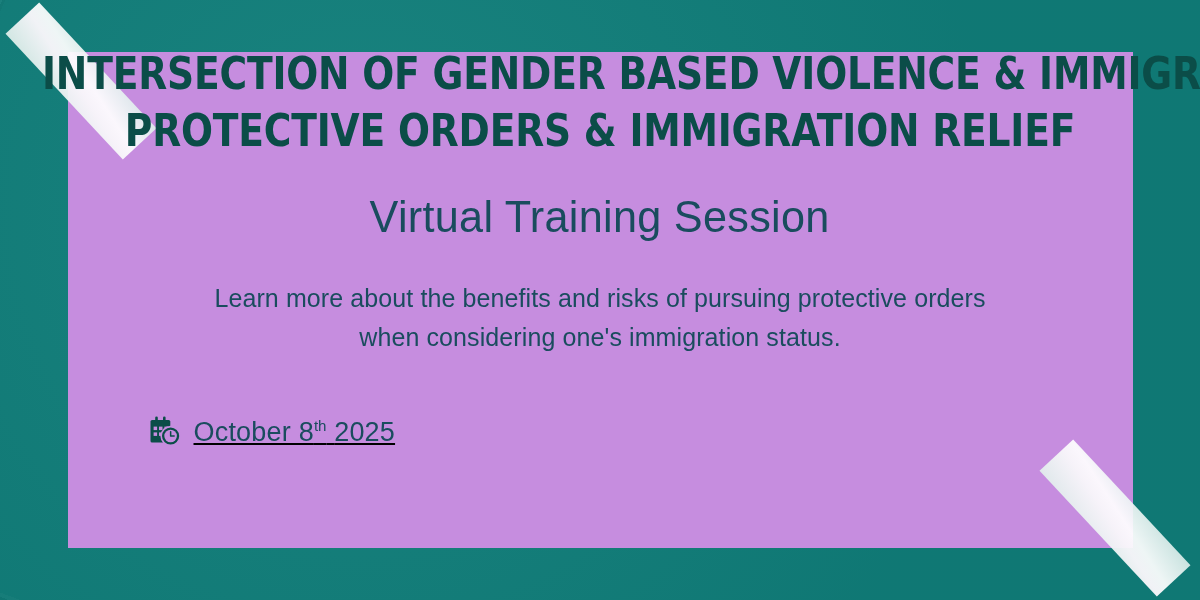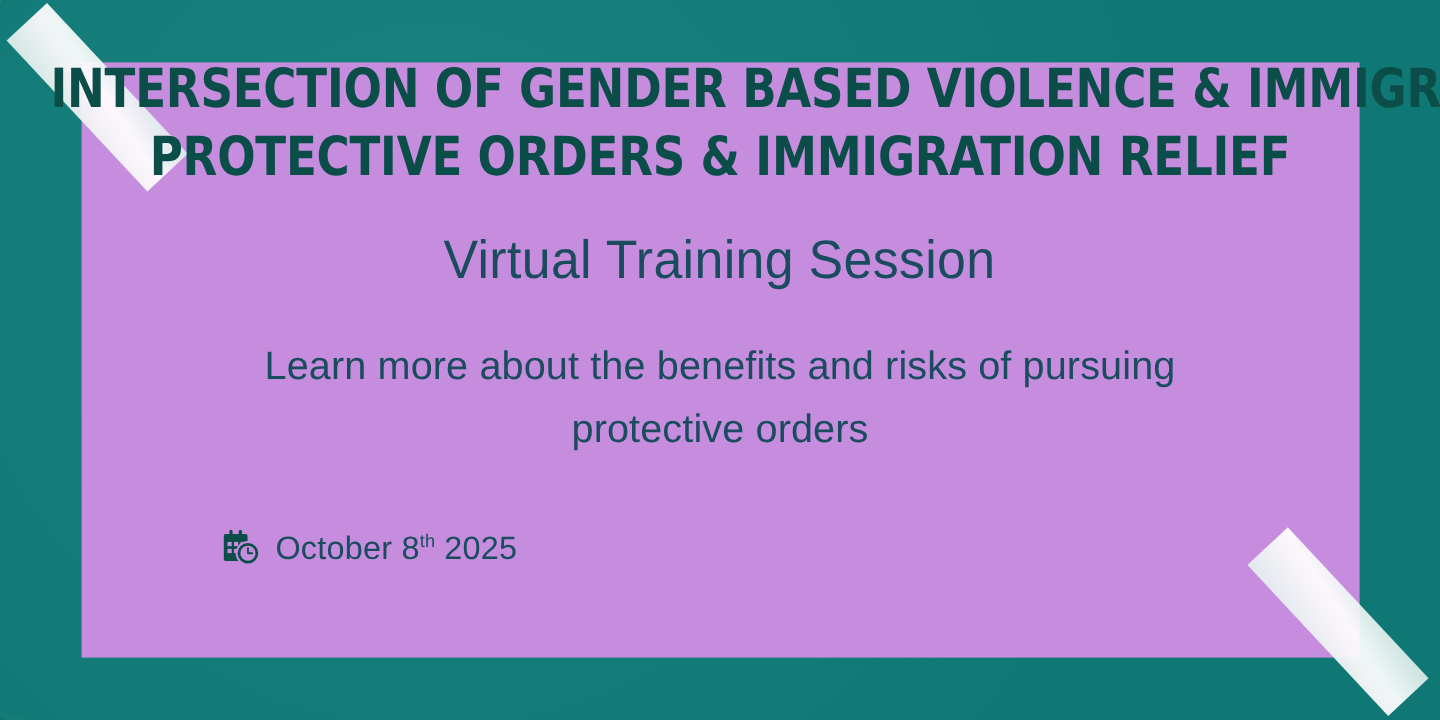--- a/index.html
+++ b/index.html
@@ -96,36 +96,37 @@
     font-weight: 400;
     letter-spacing: 0.3px;
     transform: scaleX(0.96);
   }
 
   #description {
     margin-top: 36px;
     width: 900px;
     text-align: center;
     color: #1a4c5e;
-    font-size: 33px;
+    font-size: 25px;
     font-weight: 400;
     line-height: 1.56;
     letter-spacing: 0.1px;
   }
   .desc-line { display: block; }
 
   
   #details {
     margin-top: 58px;
     width: 1065px;
     display: flex;
     justify-content: flex-start;
-    padding-left: 116px;
+    padding-left: 80px;
     box-sizing: border-box;
     gap: 161px;
+    text-decoration: underline;
   }
   .detail-item {
     display: flex;
     align-items: center;
     gap: 12px;
     color: #1a4c5e;
     font-size: 27px;
     letter-spacing: 0.2px;
   }
   .detail-icon {
@@ -158,20 +159,21 @@
 
     <div id="title-block">
       <span class="title-line">INTERSECTION OF GENDER BASED VIOLENCE &amp; IMMIGRATION:</span>
       <span class="title-line">PROTECTIVE ORDERS &amp; IMMIGRATION RELIEF</span>
     </div>
 
     <div id="subtitle">Virtual Training Session</div>
 
     <div id="description">
       <span class="desc-line">Learn more about the benefits and risks of pursuing protective orders</span>
+      <span class="desc-line">when considering one's immigration status.</span>
     </div>
 
     <div id="details">
 
       <div class="detail-item">
         <span class="detail-icon">
           <svg width="34" height="34" viewBox="0 0 34 34" aria-hidden="true">
 
             <rect x="7.2" y="1.5" width="2.6" height="6" rx="1.3" fill="#0b4d48"></rect>
             <rect x="15.0" y="1.5" width="2.6" height="6" rx="1.3" fill="#0b4d48"></rect>

